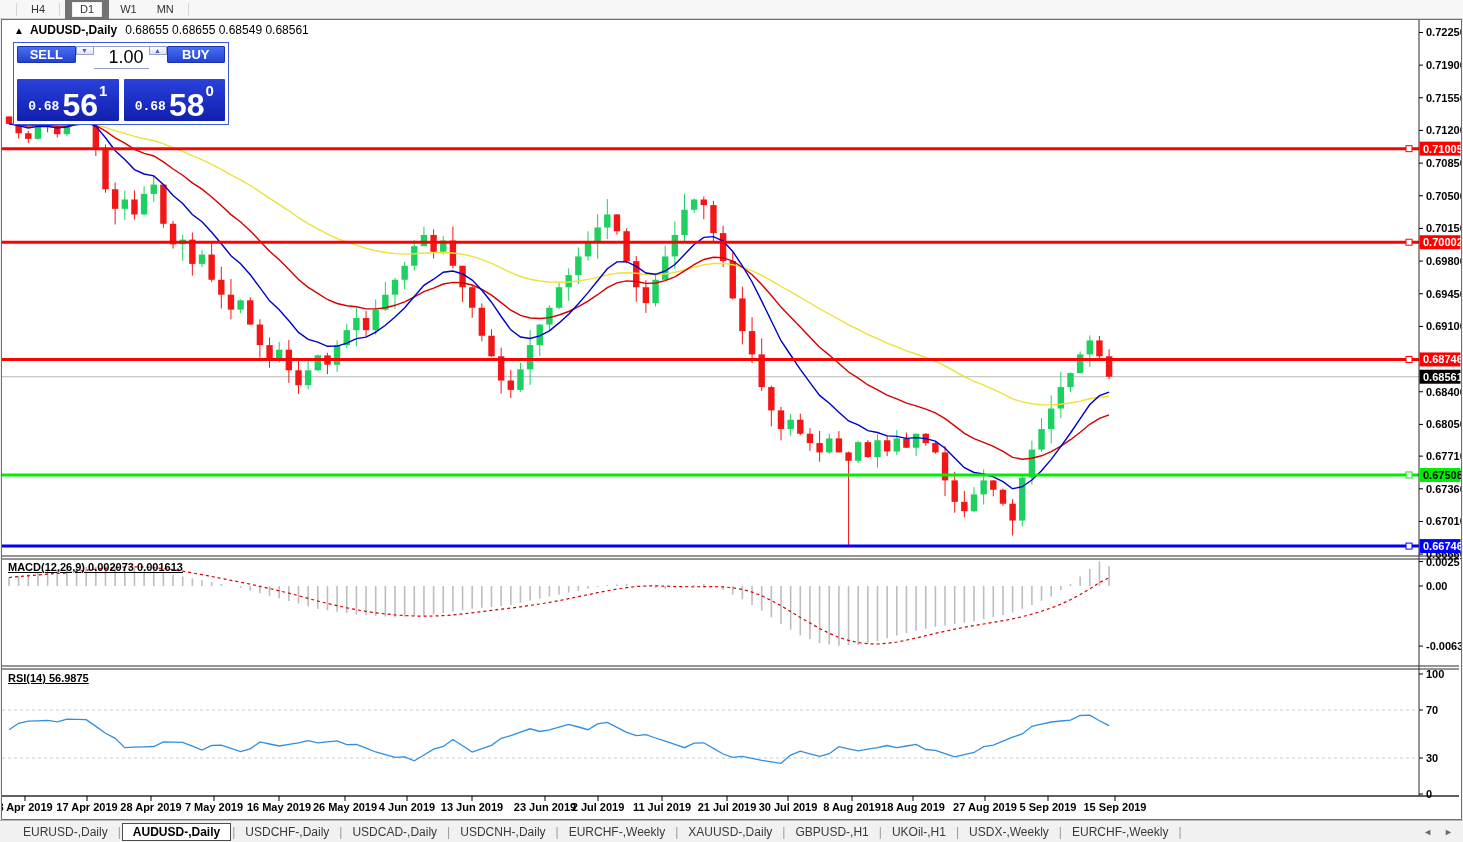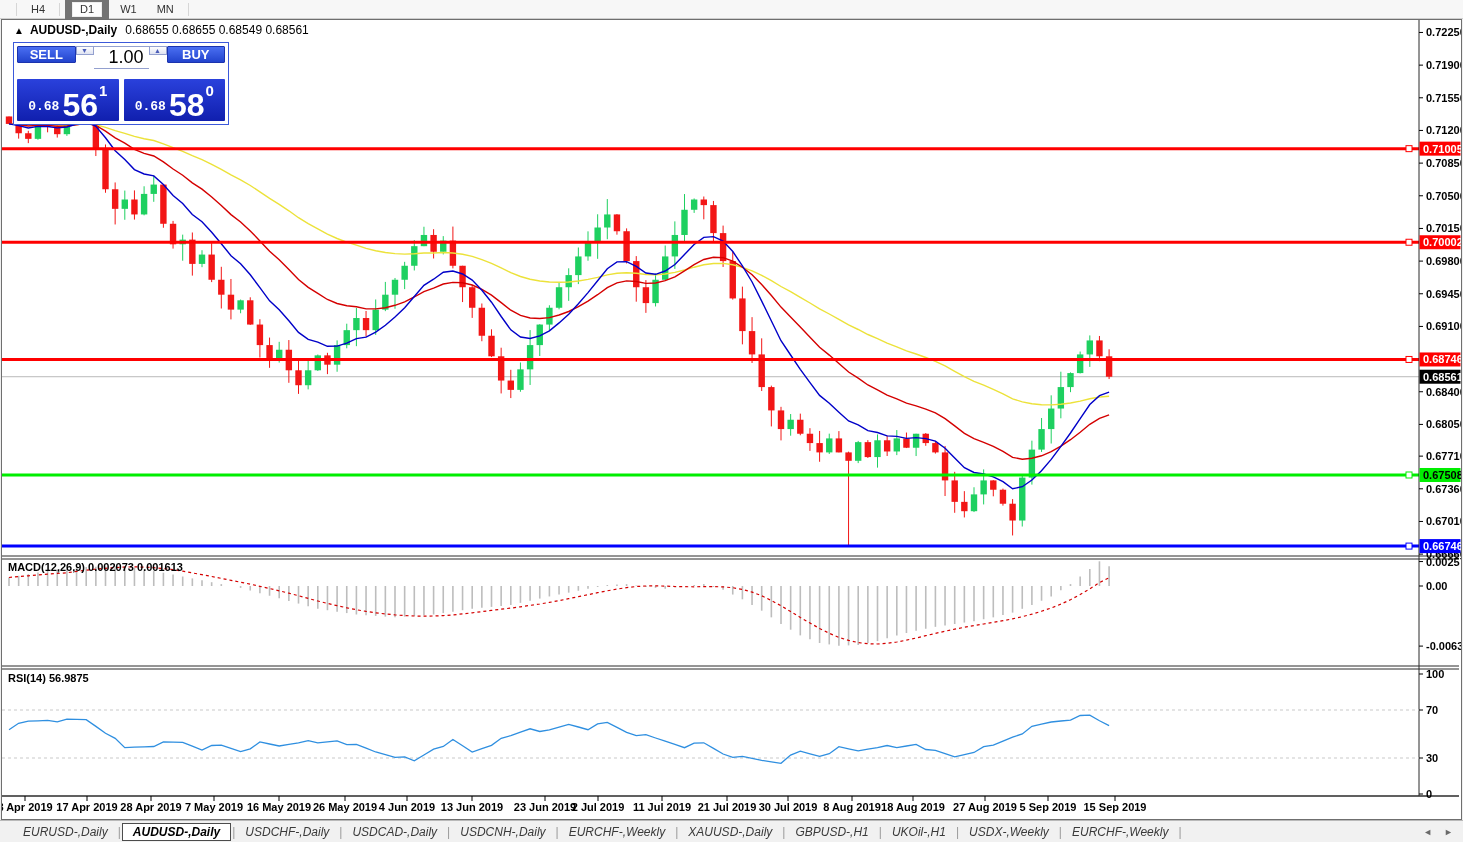--- a/index.html
+++ b/index.html
@@ -11,21 +11,21 @@
   .tf-btn{font-size:11px;color:#333;padding:1px 8px;margin:0 1px;border:1px solid transparent;line-height:13px;}
   .tf-btn.active{background:#fdfdfd;border:7px solid #737373;box-shadow:inset 0 0 0 1px #eee;}
   .tf-sep{width:1px;height:13px;background:#d6d6d6;margin:0 4px;}
   
   .window{box-sizing:border-box;position:relative;height:801px;margin:0 1px;background:#fff;
           border:1px solid #6f6f6f;}
   .window svg{position:absolute;left:0;top:0;}
   .title-overlay{position:absolute;left:12px;top:3px;font-size:12px;font-weight:700;color:#000;z-index:5;}
   .title-overlay .arrow{font-size:10px;margin-right:6px;}
   .title-overlay .ohlc{font-weight:400;margin-left:8px;}
-  .pane-label{position:absolute;font-size:11px;font-weight:700;color:#000;z-index:4;}
+  .pane-label{position:absolute;font-size:11px;font-weight:700;color:#000;z-index:4;text-decoration:underline;}
   
   .trade-panel{position:absolute;left:11px;top:22px;width:208px;z-index:6;background:#fff;
                border:1px solid #3c59da;padding:3px;}
   .tp-row1{display:flex;height:30px;align-items:flex-start;}
   .tp-btn{width:60px;display:flex;align-items:center;justify-content:center;color:#fff;
           font-size:13px;font-weight:700;background:linear-gradient(#4a6ff2,#2243cd);
           border:1px solid #1b33ae;border-radius:1px;}
   .tp-spin{width:17px;display:flex;align-items:center;justify-content:center;font-size:7px;color:#4a5cb8;
            background:linear-gradient(#fefefe,#dfe3f2);border:1px solid #93a0cf;}
   .tp-vol{width:50px;border:1px solid #93a0cf;border-left:none;border-right:none;font-size:18px;
@@ -33,21 +33,21 @@
   .sp1{flex:1;}
   .tp-row2{display:flex;gap:5px;margin-top:3px;}
   .tile{flex:1;height:40px;display:flex;align-items:flex-end;justify-content:center;
         background:linear-gradient(#2a41dc,#101fae);color:#fff;padding-bottom:2px;border-radius:1px;}
   .tile .small{font-size:13px;font-weight:700;margin:0 3px 5px 0;font-family:Liberation Mono, monospace;}
   .tile .big{font-size:32px;font-weight:700;line-height:0.85;}
   .tile .sup{font-size:15px;font-weight:700;align-self:flex-start;margin:3px 0 0 1px;}
   
   .tabbar{box-sizing:border-box;height:22px;background:#f1f1f1;border-top:1px solid #b9b9b9;
           display:flex;align-items:center;padding-left:14px;font-size:12px;color:#3a3a3a;}
-  .tab{padding:1px 9px;white-space:nowrap;font-style:italic;}
+  .tab{padding:1px 9px;white-space:nowrap;}
   .tab.active{background:#fff;border:1px solid #4c4c4c;color:#000;font-weight:700;padding:1px 10px;}
   .tab-sep{color:#9a9a9a;padding:0 1px;}
   .tab-arrows{margin-left:auto;margin-right:10px;color:#6a6a6a;font-size:9px;display:flex;gap:12px;}
   text{font-family:"Liberation Sans",sans-serif;}
 </style>
 </head>
 <body>
 
 <div class="toolbar" id="toolbar">
     <div class="tf-sep"></div>

